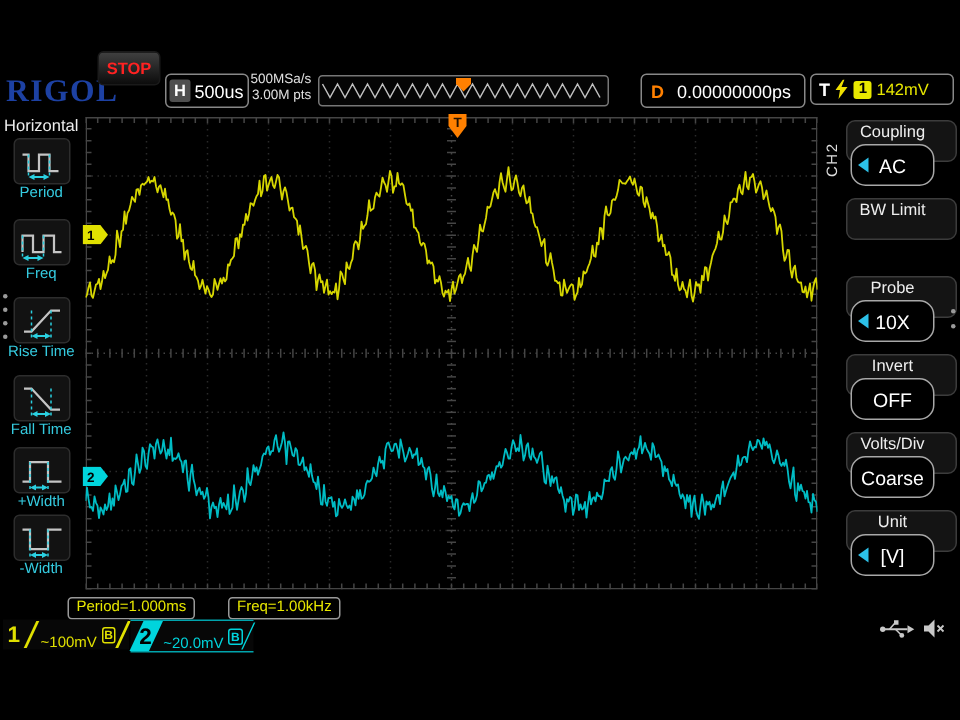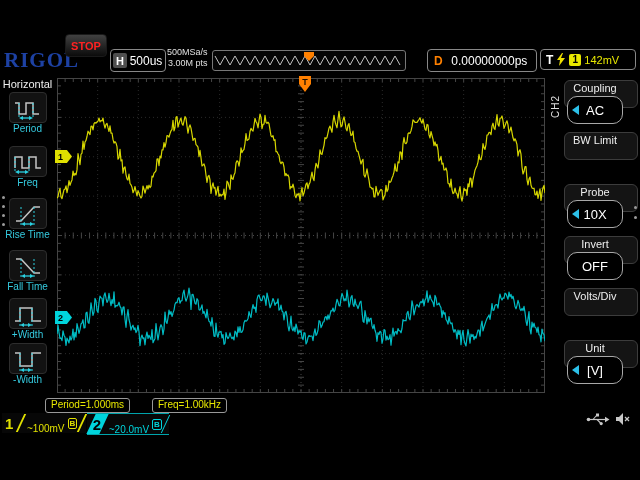--- a/index.html
+++ b/index.html
@@ -553,20 +553,24 @@
 <div class="abs rgroup" style="top:236px">
   <div class="rlabel">Invert</div>
   <div class="rbox">
 
     <span>OFF</span>
   </div>
 </div>
 
 <div class="abs rgroup" style="top:288px">
   <div class="rlabel">Volts/Div</div>
+  <div class="rbox">
+
+    <span>Coarse</span>
+  </div>
 </div>
 
 <div class="abs rgroup" style="top:340px">
   <div class="rlabel">Unit</div>
   <div class="rbox">
     <span class="tri"></span>
     <span>[V]</span>
   </div>
 </div>
 

